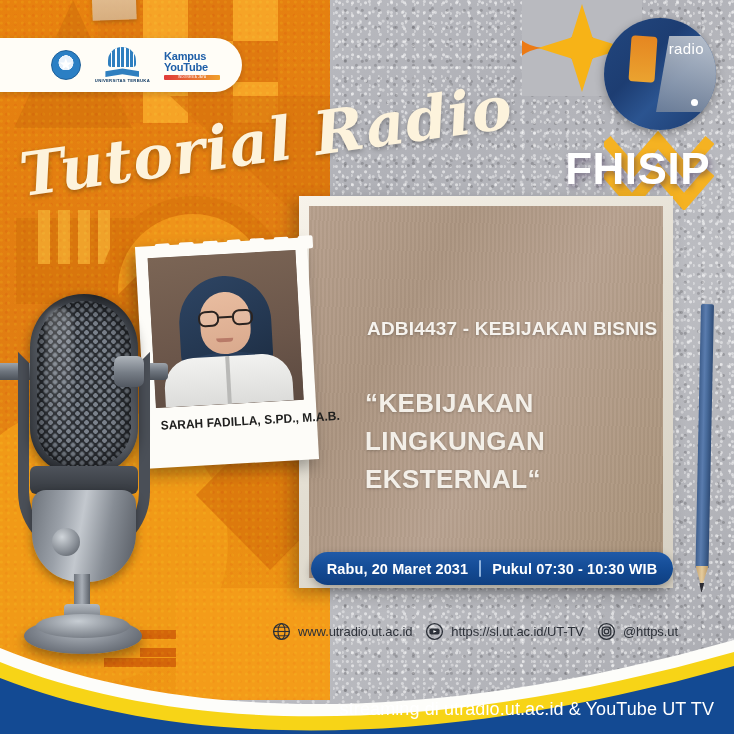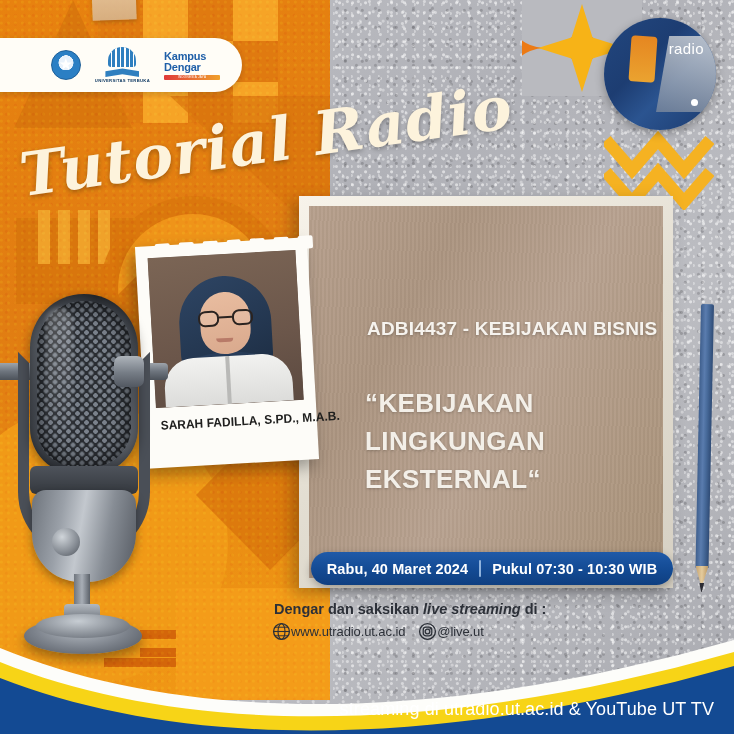--- a/index.html
+++ b/index.html
@@ -391,21 +391,21 @@
   
   .stream-head{
     position:absolute; left:274px; top:601px; z-index:22;
     font-size:14.5px; font-weight:bold; color:#2c3038; white-space:nowrap;
   }
   .stream-head i{ font-style:italic; }
   .links{
     position:absolute; left:272px; top:622px; z-index:22;
     display:flex; align-items:center; gap:13px; white-space:nowrap;
   }
-  .link-item{ display:flex; align-items:center; }
+  .link-item{ display:flex; align-items:center; gap:7px; }
   .link-item .txt{ font-size:13px; color:#2c3038; letter-spacing:-.1px;}
   .ic{ width:19px;height:19px;flex:0 0 19px; }
 
   
   .swoosh{ position:absolute; left:0; bottom:0; width:734px; height:130px; z-index:25;}
   .bottom-text{
     position:absolute; right:20px; bottom:14px; z-index:27;
     font-size:18px; color:#ffffff; letter-spacing:.1px; white-space:nowrap;
   }
 </style>
@@ -483,34 +483,35 @@
     </div>
     <div class="ut-logo">
       <div class="ut-mark">
         <div class="ut-fan"></div>
         <div class="ut-book"></div>
       </div>
       <div class="ut-cap">UNIVERSITAS TERBUKA</div>
     </div>
     <div class="km-logo">
       <div class="km-l1">Kampus</div>
-      <div class="km-l2">Dengar</div>
+      <div class="km-l2">YouTube</div>
       <div class="km-bar">INDONESIA JAYA</div>
     </div>
   </div>
 
   <div class="script-title">Tutorial Radio</div>
 
   <div class="ut-radio">
     <div class="wedge"></div>
     <div class="orange-swipe"></div>
     <div class="radio-word">radio</div>
     <div class="dot"></div>
   </div>
 
+  <div class="fhisip">FHISIP</div>
 
   <div class="pencil">
     <div class="body"></div>
     <div class="wood"></div>
     <div class="lead"></div>
   </div>
 
   <div class="board-frame">
     <div class="board-inner">
       <div class="course-code">ADBI4437 - KEBIJAKAN BISNIS</div>
@@ -556,48 +557,53 @@
         <div class="knob"></div>
       </div>
     <div class="arm-knob"></div>
     <div class="stem"></div>
     <div class="collar"></div>
     <div class="base"></div>
     <div class="base2"></div>
   </div>
 
   <div class="date-badge">
-    <span>Rabu, 40 Maret 2024</span>
+    <span>Rabu, 20 Maret 2031</span>
     <div class="sep"></div>
     <span>Pukul 07:30 - 10:30 WIB</span>
   </div>
 
-  <div class="stream-head">
-    <span>Dengar dan saksikan </span><i>live streaming</i><span> di :</span>
-  </div>
 
   <div class="links">
     <div class="link-item">
       <svg class="ic" viewBox="0 0 24 24">
         <circle cx="12" cy="12" r="10" fill="none" stroke="#2c3038" stroke-width="1.7"></circle>
         <ellipse cx="12" cy="12" rx="4.4" ry="10" fill="none" stroke="#2c3038" stroke-width="1.4"></ellipse>
         <line x1="2" y1="12" x2="22" y2="12" stroke="#2c3038" stroke-width="1.4"></line>
         <line x1="3.6" y1="6.6" x2="20.4" y2="6.6" stroke="#2c3038" stroke-width="1.2"></line>
         <line x1="3.6" y1="17.4" x2="20.4" y2="17.4" stroke="#2c3038" stroke-width="1.2"></line>
       </svg>
       <span class="txt">www.utradio.ut.ac.id</span>
     </div>
     <div class="link-item">
       <svg class="ic" viewBox="0 0 24 24">
         <circle cx="12" cy="12" r="10" fill="none" stroke="#2c3038" stroke-width="1.7"></circle>
+        <rect x="5.6" y="8.2" width="12.8" height="7.6" rx="2.2" fill="#2c3038"></rect>
+        <polygon points="10.6,10.3 14.6,12 10.6,13.7" fill="#ffffff"></polygon>
+      </svg>
+      <span class="txt">https://sl.ut.ac.id/UT-TV</span>
+    </div>
+    <div class="link-item">
+      <svg class="ic" viewBox="0 0 24 24">
+        <circle cx="12" cy="12" r="10" fill="none" stroke="#2c3038" stroke-width="1.7"></circle>
         <rect x="6.6" y="6.6" width="10.8" height="10.8" rx="3.4" fill="none" stroke="#2c3038" stroke-width="1.6"></rect>
         <circle cx="12" cy="12" r="2.9" fill="none" stroke="#2c3038" stroke-width="1.6"></circle>
         <circle cx="15.6" cy="8.5" r="1" fill="#2c3038"></circle>
       </svg>
-      <span class="txt">@live.ut</span>
+      <span class="txt">@https.ut</span>
     </div>
   </div>
 
   <svg class="swoosh" viewBox="0 0 734 130" preserveAspectRatio="none">
     <path d="M0,44 C180,118 430,122 734,36 L734,130 L0,130 Z" fill="#fdfdfa"></path>
     <path d="M0,58 C180,130 430,134 734,48 L734,130 L0,130 Z" fill="#f7d417"></path>
     <path d="M0,74 C180,144 430,148 734,62 L734,130 L0,130 Z" fill="#134a93"></path>
   </svg>
 
   <div class="bottom-text">streaming di utradio.ut.ac.id &amp; YouTube UT TV</div>

